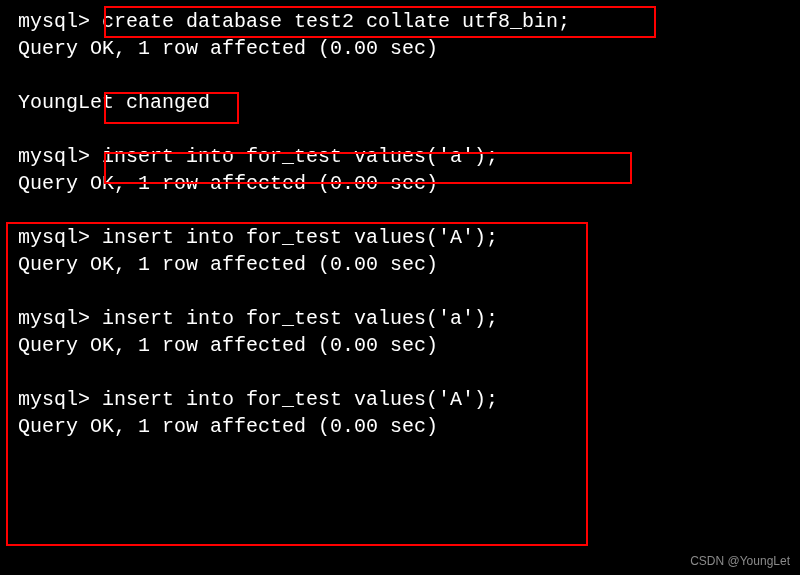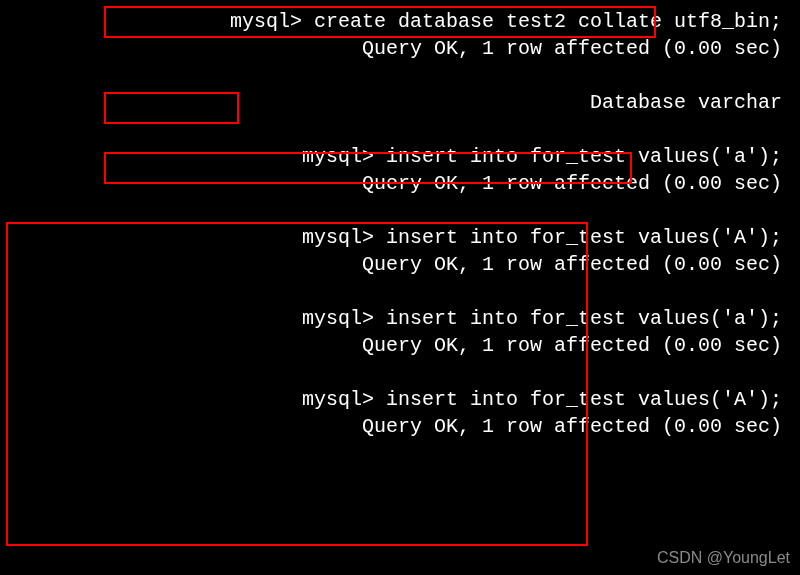--- a/index.html
+++ b/index.html
@@ -13,21 +13,20 @@
       height: 575px;
       font-family: 'Courier New', Consolas, monospace;
       font-size: 20px;
       color: #fff;
       position: relative;
       padding: 8px 18px;
       line-height: 1.35;
     }
     .line {
       white-space: pre;
-      text-align: right;
     }
     .highlight-box {
       position: absolute;
       border: 2px solid #ff0000;
       pointer-events: none;
     }
     .box1 {
       top: 6px;
       left: 104px;
       width: 552px;
@@ -48,36 +47,36 @@
     .box4 {
       top: 222px;
       left: 6px;
       width: 582px;
       height: 324px;
     }
     .watermark {
       position: absolute;
       bottom: 6px;
       right: 10px;
-      font-size: 16px;
+      font-size: 12px;
       color: #8a8a8a;
       font-family: Arial, sans-serif;
     }
     .spacer {
       height: 27px;
     }
   </style>
 </head>
 <body>
 
 <div id="terminal-output">
     <div class="line"><span>mysql&gt; </span><span>create database test2 collate utf8_bin;</span></div>
     <div class="line">Query OK, 1 row affected (0.00 sec)</div>
     <div class="spacer"></div>
-    <div class="line">Database varchar</div>
+    <div class="line">YoungLet changed</div>
     <div class="spacer"></div>
     <div class="line"><span>mysql&gt; </span><span>insert into for_test values('a');</span></div>
     <div class="line">Query OK, 1 row affected (0.00 sec)</div>
     <div class="spacer"></div>
     <div class="line"><span>mysql&gt; </span><span>insert into for_test values('A');</span></div>
     <div class="line">Query OK, 1 row affected (0.00 sec)</div>
     <div class="spacer"></div>
     <div class="line"><span>mysql&gt; </span><span>insert into for_test values('a');</span></div>
     <div class="line">Query OK, 1 row affected (0.00 sec)</div>
     <div class="spacer"></div>

